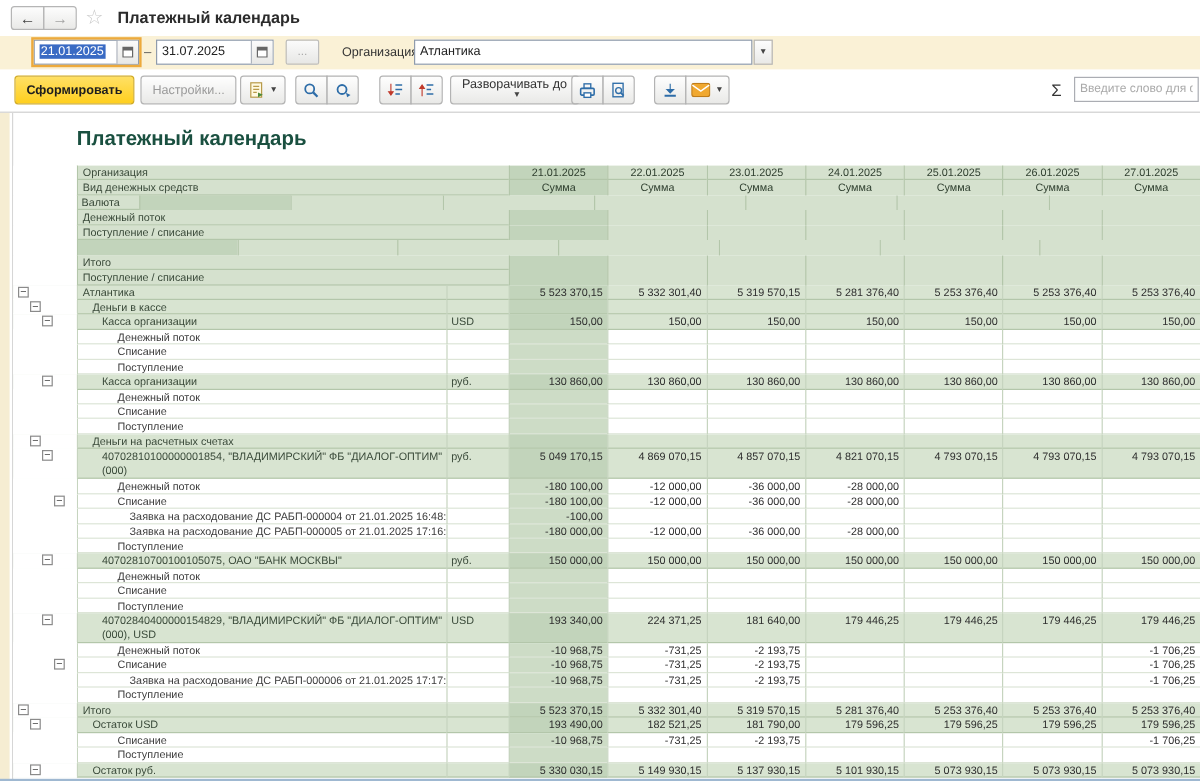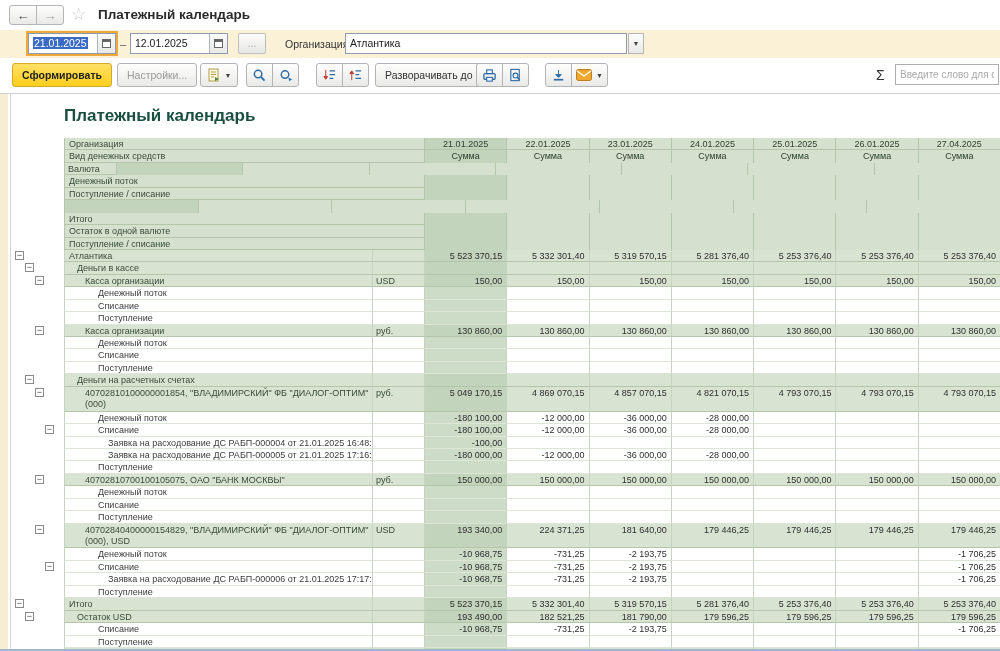--- a/index.html
+++ b/index.html
@@ -117,21 +117,21 @@
 
 <div class="filterbar">
   <div class="field focus" style="left:28px; width:88px;">
     <div class="txt"><span class="sel">21.01.2025</span></div>
     <div class="calbtn">
       <div class="calglyph"></div>
     </div>
   </div>
   <div class="dash">–</div>
   <div class="field" style="left:130px; width:98px;">
-    <div class="txt">12.01.2025</div>
+    <div class="txt">31.07.2025</div>
     <div class="calbtn">
       <div class="calglyph"></div>
     </div>
   </div>
   <div class="morebtn">...</div>
   <div class="orglabel">Организация:</div>
   <div class="field combo">
     <div class="txt">Атлантика</div>
   </div>
   <div class="ddbtn">
@@ -180,21 +180,21 @@
     </span>
   </div>
   <div class="ibtn rr" style="left:342px;">
     <span>
       <svg width="15" height="15" viewBox="0 0 16 16">
           <path d="M4 13V5M2 6l2-3 2 3z" stroke="#c0392b" fill="#c0392b" stroke-width="1"></path>
           <path d="M8 3h6M8 7h4M8 11h6" stroke="#2E6DA8" stroke-width="1.4"></path>
         </svg>
     </span>
   </div>
-  <div class="btn" style="left:375px;">
+  <div class="btn" style="left:375px;flex-direction:column;">
     <span>Разворачивать до</span>
     <span class="caret">▼</span>
   </div>
 
   <div class="ibtn rl" style="left:476px;">
     <span>
       <svg width="15" height="15" viewBox="0 0 16 16">
           <rect x="2" y="6" width="12" height="6" rx="1" fill="none" stroke="#2E6DA8" stroke-width="1.4"></rect>
           <rect x="5" y="2" width="6" height="4" fill="none" stroke="#2E6DA8" stroke-width="1.2"></rect>
           <rect x="5" y="10" width="6" height="4" fill="#fff" stroke="#2E6DA8" stroke-width="1.2"></rect>
@@ -240,21 +240,21 @@
     <div id="rep-head-rows">
         <div class="hrow">
           <div class="gut"></div>
           <div class="hdesc span">Организация</div>
           <div class="hdate c1 b">21.01.2025</div>
           <div class="hdate b">22.01.2025</div>
           <div class="hdate b">23.01.2025</div>
           <div class="hdate b">24.01.2025</div>
           <div class="hdate b">25.01.2025</div>
           <div class="hdate b">26.01.2025</div>
-          <div class="hdate b">27.04.2025</div>
+          <div class="hdate b">27.01.2025</div>
         </div>
         <div class="hrow">
           <div class="gut"></div>
           <div class="hdesc span">Вид денежных средств</div>
           <div class="hdate c1">Сумма</div>
           <div class="hdate">Сумма</div>
           <div class="hdate">Сумма</div>
           <div class="hdate">Сумма</div>
           <div class="hdate">Сумма</div>
           <div class="hdate">Сумма</div>
@@ -299,31 +299,20 @@
           <div class="hdate"></div>
           <div class="hdate"></div>
           <div class="hdate"></div>
           <div class="hdate"></div>
           <div class="hdate"></div>
           <div class="hdate"></div>
         </div>
         <div class="hrow">
           <div class="gut"></div>
           <div class="hdesc span">Итого</div>
-          <div class="hdate c1"></div>
-          <div class="hdate"></div>
-          <div class="hdate"></div>
-          <div class="hdate"></div>
-          <div class="hdate"></div>
-          <div class="hdate"></div>
-          <div class="hdate"></div>
-        </div>
-        <div class="hrow">
-          <div class="gut"></div>
-          <div class="hdesc span">Остаток в одной валюте</div>
           <div class="hdate c1"></div>
           <div class="hdate"></div>
           <div class="hdate"></div>
           <div class="hdate"></div>
           <div class="hdate"></div>
           <div class="hdate"></div>
           <div class="hdate"></div>
         </div>
         <div class="hrow">
           <div class="gut"></div>

